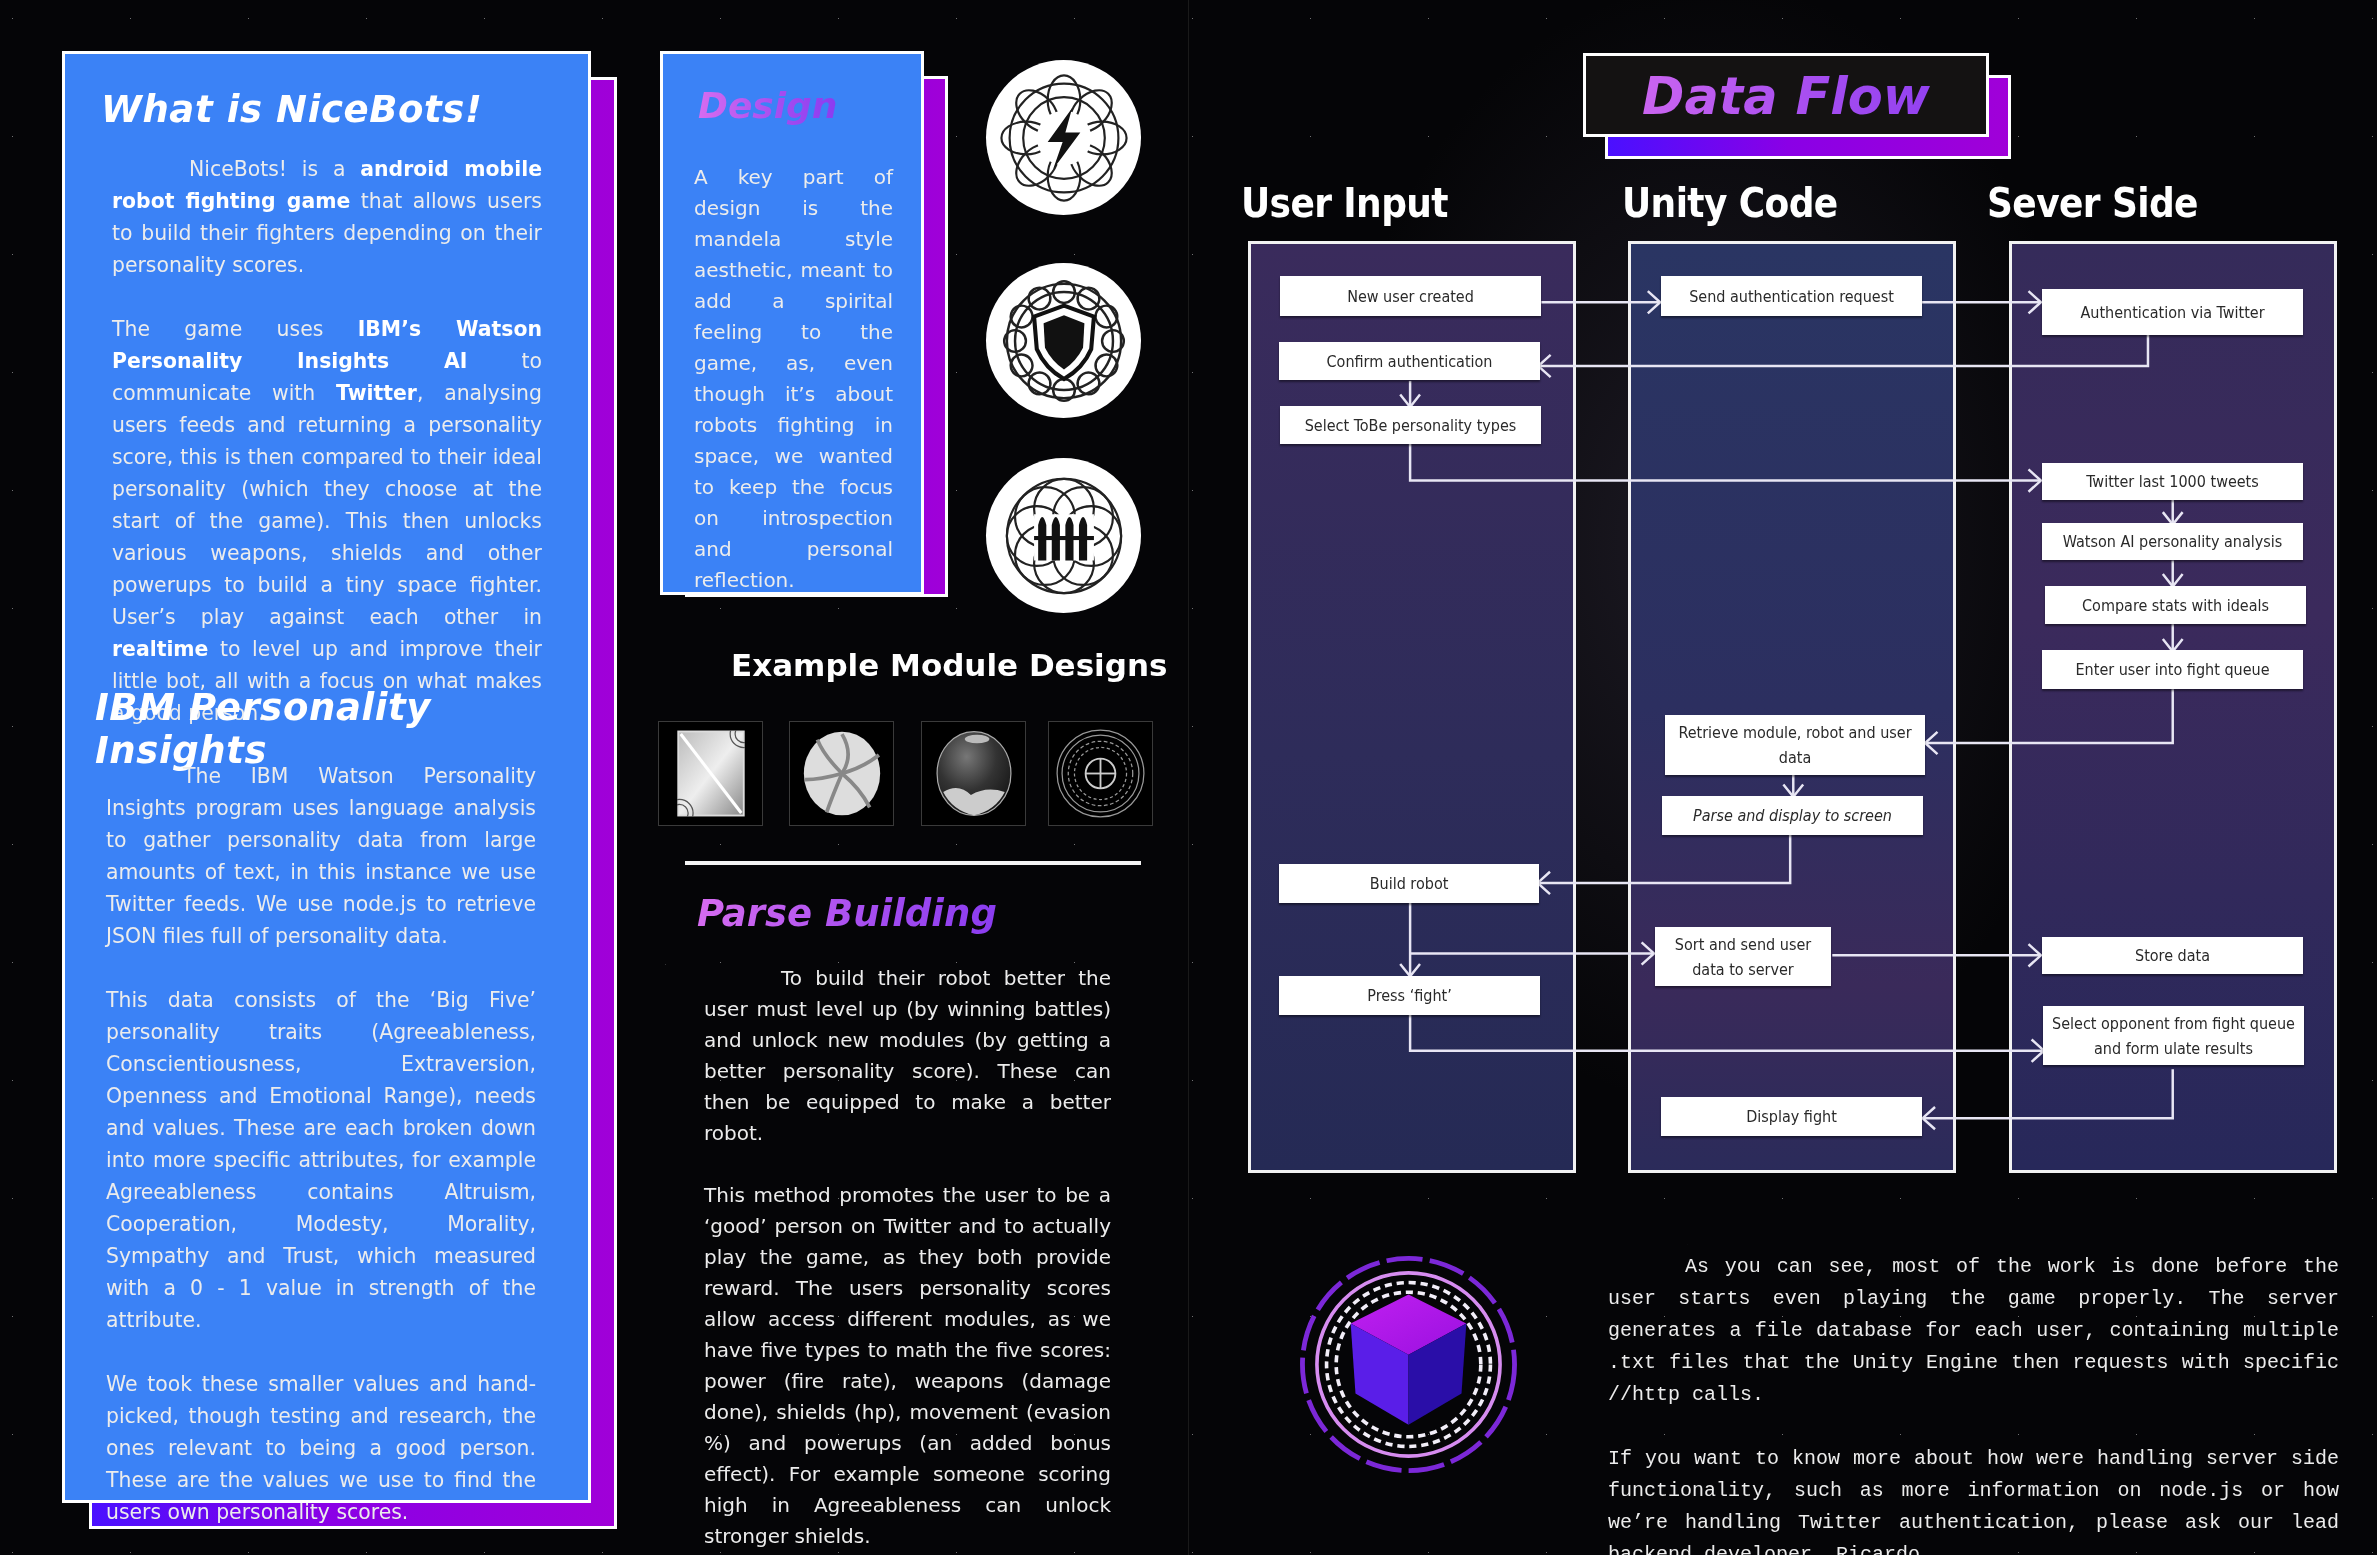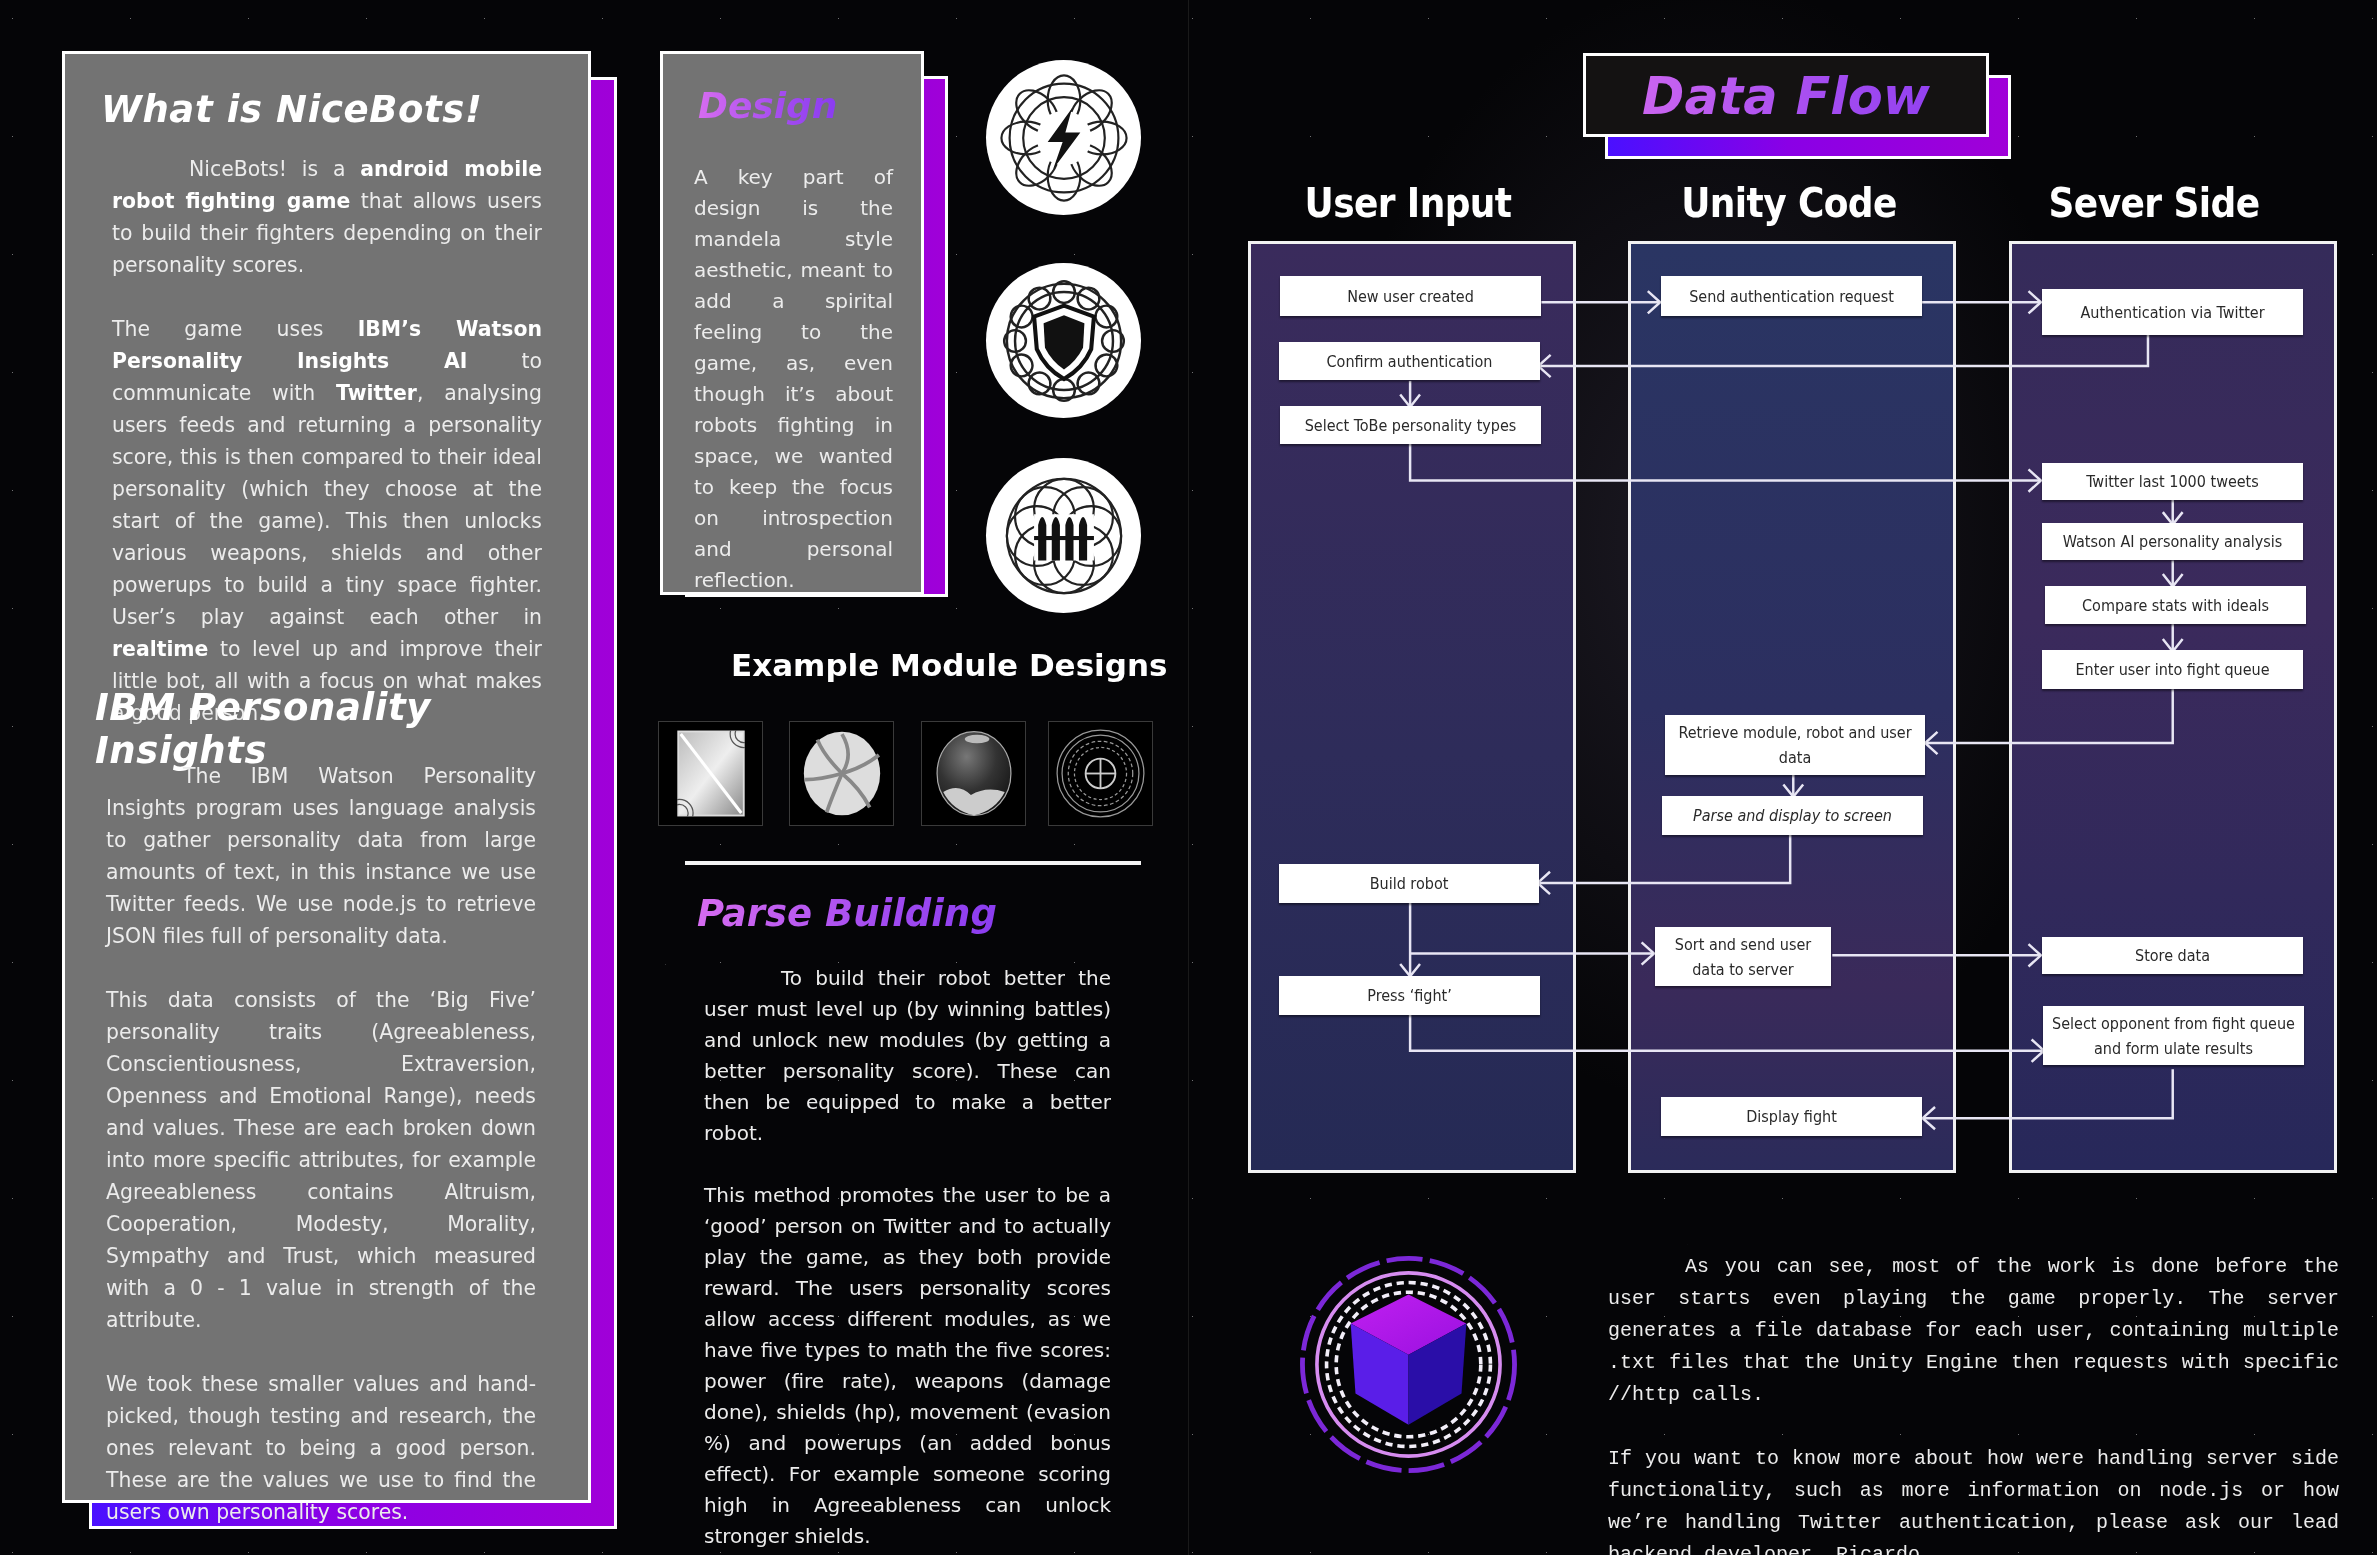--- a/index.html
+++ b/index.html
@@ -36,21 +36,21 @@
   
   .shadow-box { position: absolute; }
   .shadow-box .shadow {
     position: absolute;
     border: 3.7px solid #fff;
     background: linear-gradient(90deg, #4a10ff 0%, #8a00e6 45%, #a000d8 100%);
   }
   .shadow-box .panel {
     position: absolute; left: 0; top: 0;
     border: 3.7px solid #fff;
-    background: #737373;
+    background: #3b82f6;
   }
 
   .heading-white {
     font-family: "DejaVu Sans", sans-serif;
     font-weight: bold; font-style: italic;
     color: #fff; letter-spacing: 0.6px;
   }
   .heading-purple {
     font-family: "DejaVu Sans", sans-serif;
     font-weight: bold; font-style: italic;
@@ -77,21 +77,21 @@
 
   .module-tile {
     position: absolute; width: 105px; height: 105px;
     border: 1.2px solid #3a3a3a; background: #000;
     display: flex; align-items: center; justify-content: center;
   }
 
   
   .col-title {
     position: absolute; font-size: 40px; font-weight: bold; color: #fff;
-    text-align: center; width: 334px;
+    width: 334px;
     font-family: "DejaVu Sans Condensed", "DejaVu Sans", sans-serif;
     letter-spacing: -0.6px;
   }
   .lane {
     position: absolute; top: 241px; height: 932px; width: 328px;
     border: 3.1px solid #f2f2f2;
   }
   .lane.l1 { left: 1248px; background: linear-gradient(180deg, #3a2b5c 0%, #2e2c5a 55%, #252a55 100%); }
   .lane.l2 { left: 1628px; background: linear-gradient(180deg, #2a3563 0%, #2c2f60 50%, #3a2a5a 80%, #2b2b5a 100%); }
   .lane.l3 { left: 2009px; background: linear-gradient(180deg, #352b5a 0%, #3b2a5c 40%, #27285a 100%); }

